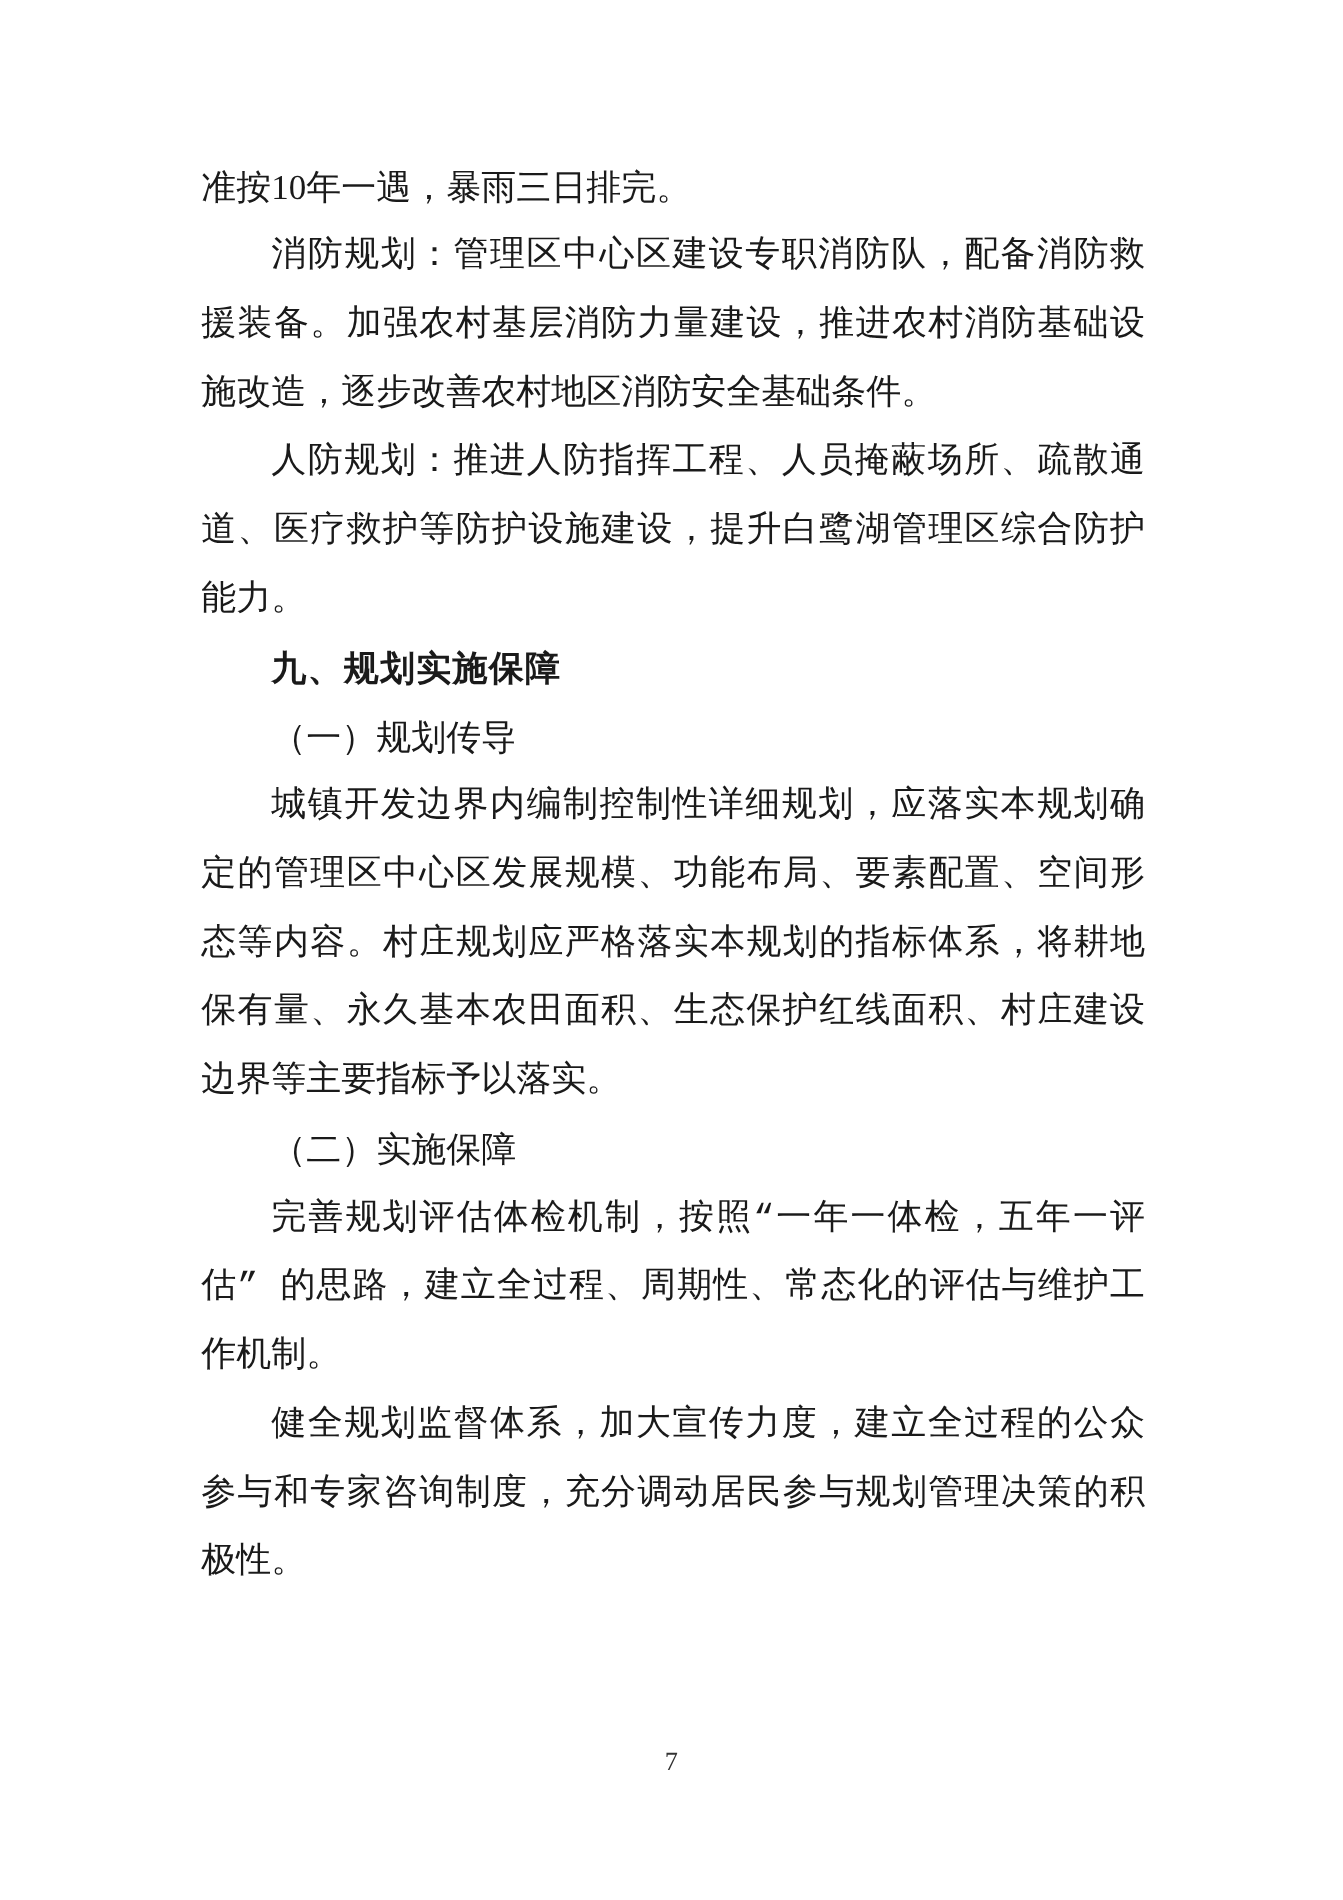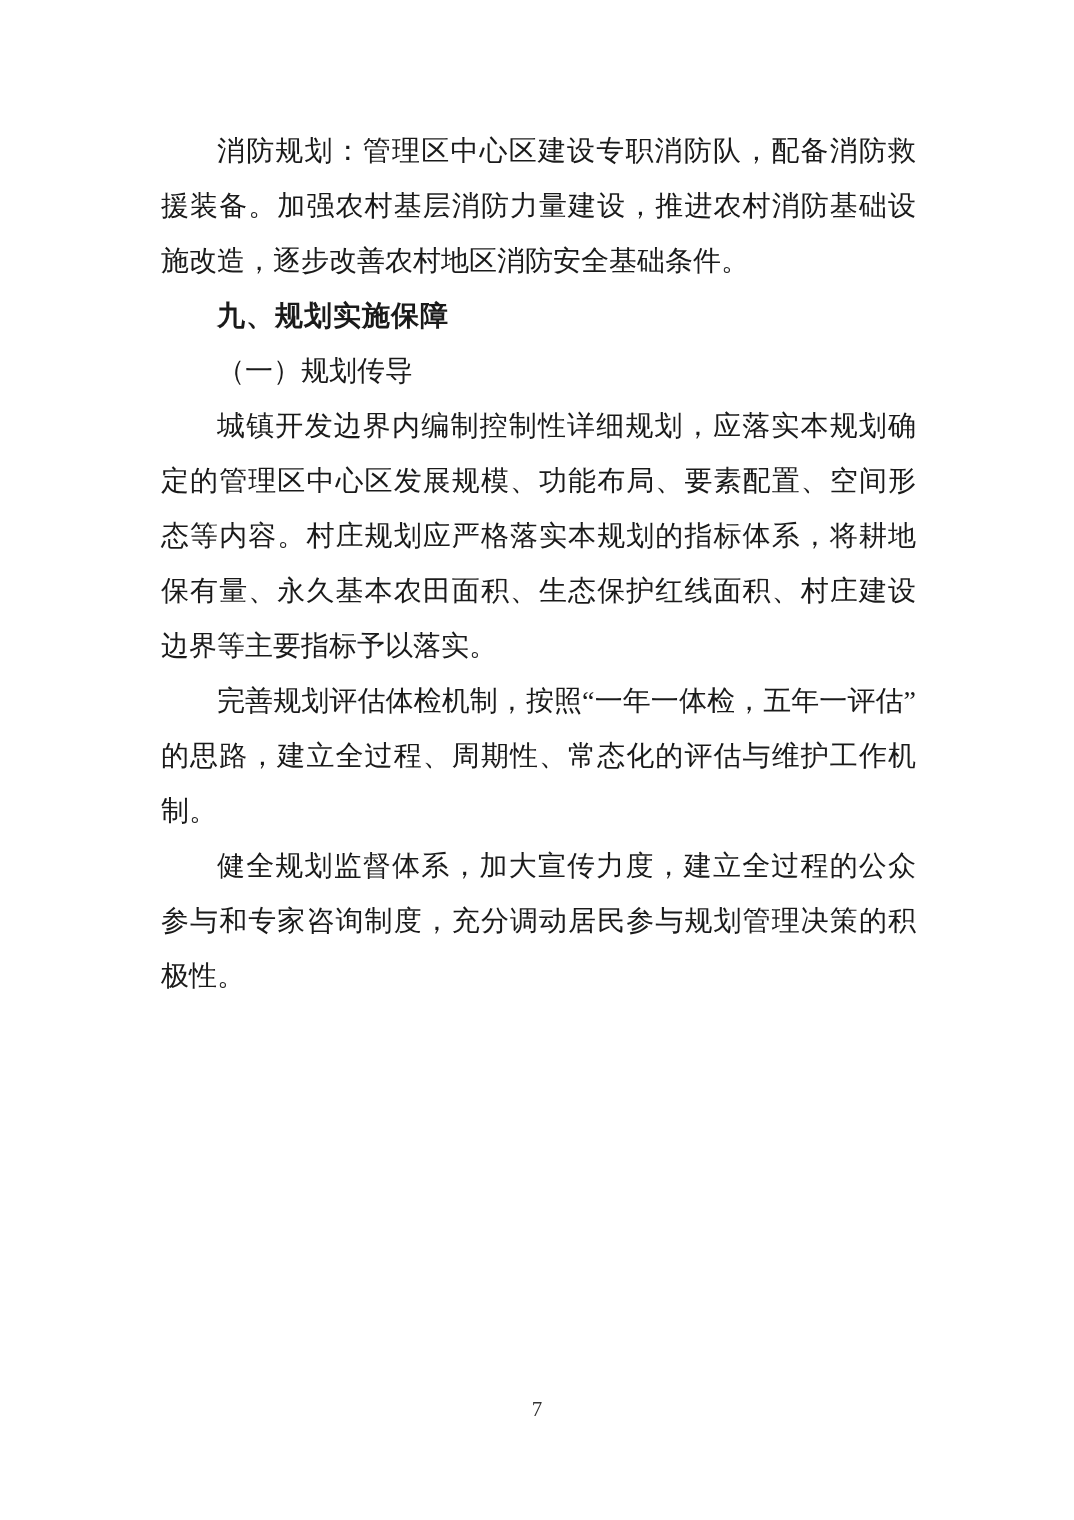--- a/index.html
+++ b/index.html
@@ -28,21 +28,21 @@
   .content p {
     text-align: justify;
     text-justify: inter-ideograph;
   }
   .content p::after {      
     content: "";
     display: inline-block;
     width: 0;
   }
 
-  .body.indent { text-indent: 2em; }
+  .body.indent { text-indent: 2em; font-family: Liberation Mono, monospace; }
 
   .heading1 {
     font-family: Liberation Serif, serif;
     font-weight: bold;
     text-indent: 2em;
     text-align: left;
     letter-spacing: 1px;
   }
 
   .heading2 {
@@ -59,21 +59,24 @@
     font-size: 21px;
     line-height: 26px;
     color: #333333;
   }
 </style>
 </head>
 <body>
 
 <div class="page">
   <div class="content">
+      <p class="body">准按10年一遇，暴雨三日排完。</p>
       <p class="body indent">消防规划：管理区中心区建设专职消防队，配备消防救援装备。加强农村基层消防力量建设，推进农村消防基础设施改造，逐步改善农村地区消防安全基础条件。</p>
+      <p class="body indent">人防规划：推进人防指挥工程、人员掩蔽场所、疏散通道、医疗救护等防护设施建设，提升白鹭湖管理区综合防护能力。</p>
       <p class="heading1 indent">九、规划实施保障</p>
       <p class="heading2 indent">（一）规划传导</p>
       <p class="body indent">城镇开发边界内编制控制性详细规划，应落实本规划确定的管理区中心区发展规模、功能布局、要素配置、空间形态等内容。村庄规划应严格落实本规划的指标体系，将耕地保有量、永久基本农田面积、生态保护红线面积、村庄建设边界等主要指标予以落实。</p>
+      <p class="heading2 indent">（二）实施保障</p>
       <p class="body indent">完善规划评估体检机制，按照“一年一体检，五年一评估” 的思路，建立全过程、周期性、常态化的评估与维护工作机制。</p>
       <p class="body indent">健全规划监督体系，加大宣传力度，建立全过程的公众参与和专家咨询制度，充分调动居民参与规划管理决策的积极性。</p>
     </div>
   <div class="footer">7</div>
 </div>
 
 </body></html>

